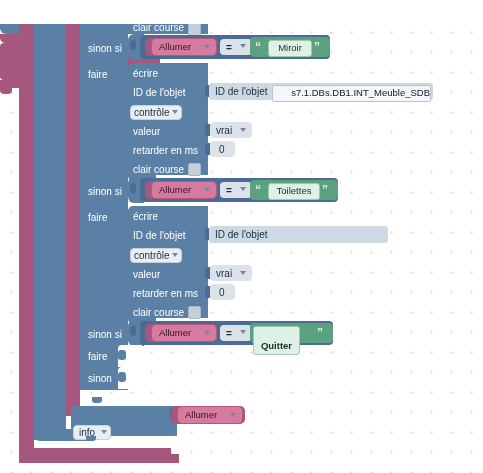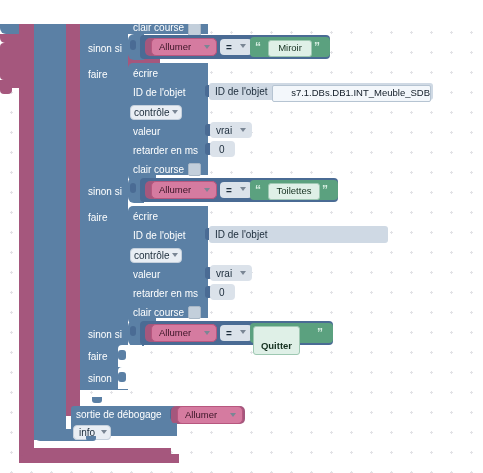--- a/index.html
+++ b/index.html
@@ -245,21 +245,20 @@
   <div class="lbl lbl-w" style="left:88px;top:349px;text-align:right;">sinon</div>
   <div class="notch" style="left:118px;top:343px;width:24px;height:22px;border-top-left-radius:4px;"></div>
   <div class="notch-blue" style="left:118px;top:348px;width:8px;height:10px;border-radius:3px;"></div>
 
   <div class="ctrl" style="left:80px;top:365px;width:62px;height:10px;border-bottom-left-radius:6px;"></div>
   <div class="sel" style="left:66px;top:373px;width:90px;height:9px;border-bottom-left-radius:5px;"></div>
   <div class="notch-blue" style="left:92px;top:373px;width:10px;height:6px;border-bottom-left-radius:3px;border-bottom-right-radius:3px;"></div>
 
   <div class="sel" style="left:66px;top:377px;width:160px;height:37px;border-radius:4px;"></div>
   <div class="setst" style="left:71px;top:382px;width:106px;height:30px;border-radius:3px;"></div>
-  <div class="lbl lbl-w" style="left:76px;top:385px;">sortie de débogage</div>
 
   <div class="notch" style="left:170px;top:384px;width:7px;height:12px;border-radius:3px;background:#4a6b94;"></div>
   <div class="var-wrap" style="left:171px;top:382px;width:74px;height:18px;border-radius:5px;"></div>
   <div class="var" style="left:177px;top:382px;width:66px;height:18px;"></div>
   <div class="var-txt" style="left:185px;top:385px;">Allumer</div>
   <div class="tri" style="left:230px;top:389px;"></div>
 
   <div class="chip chip-light" style="left:73px;top:401px;width:38px;height:15px;"></div>
   <div class="lbl" style="left:79px;top:403px;">info</div>
   <div class="tri" style="left:101px;top:406px;"></div>

